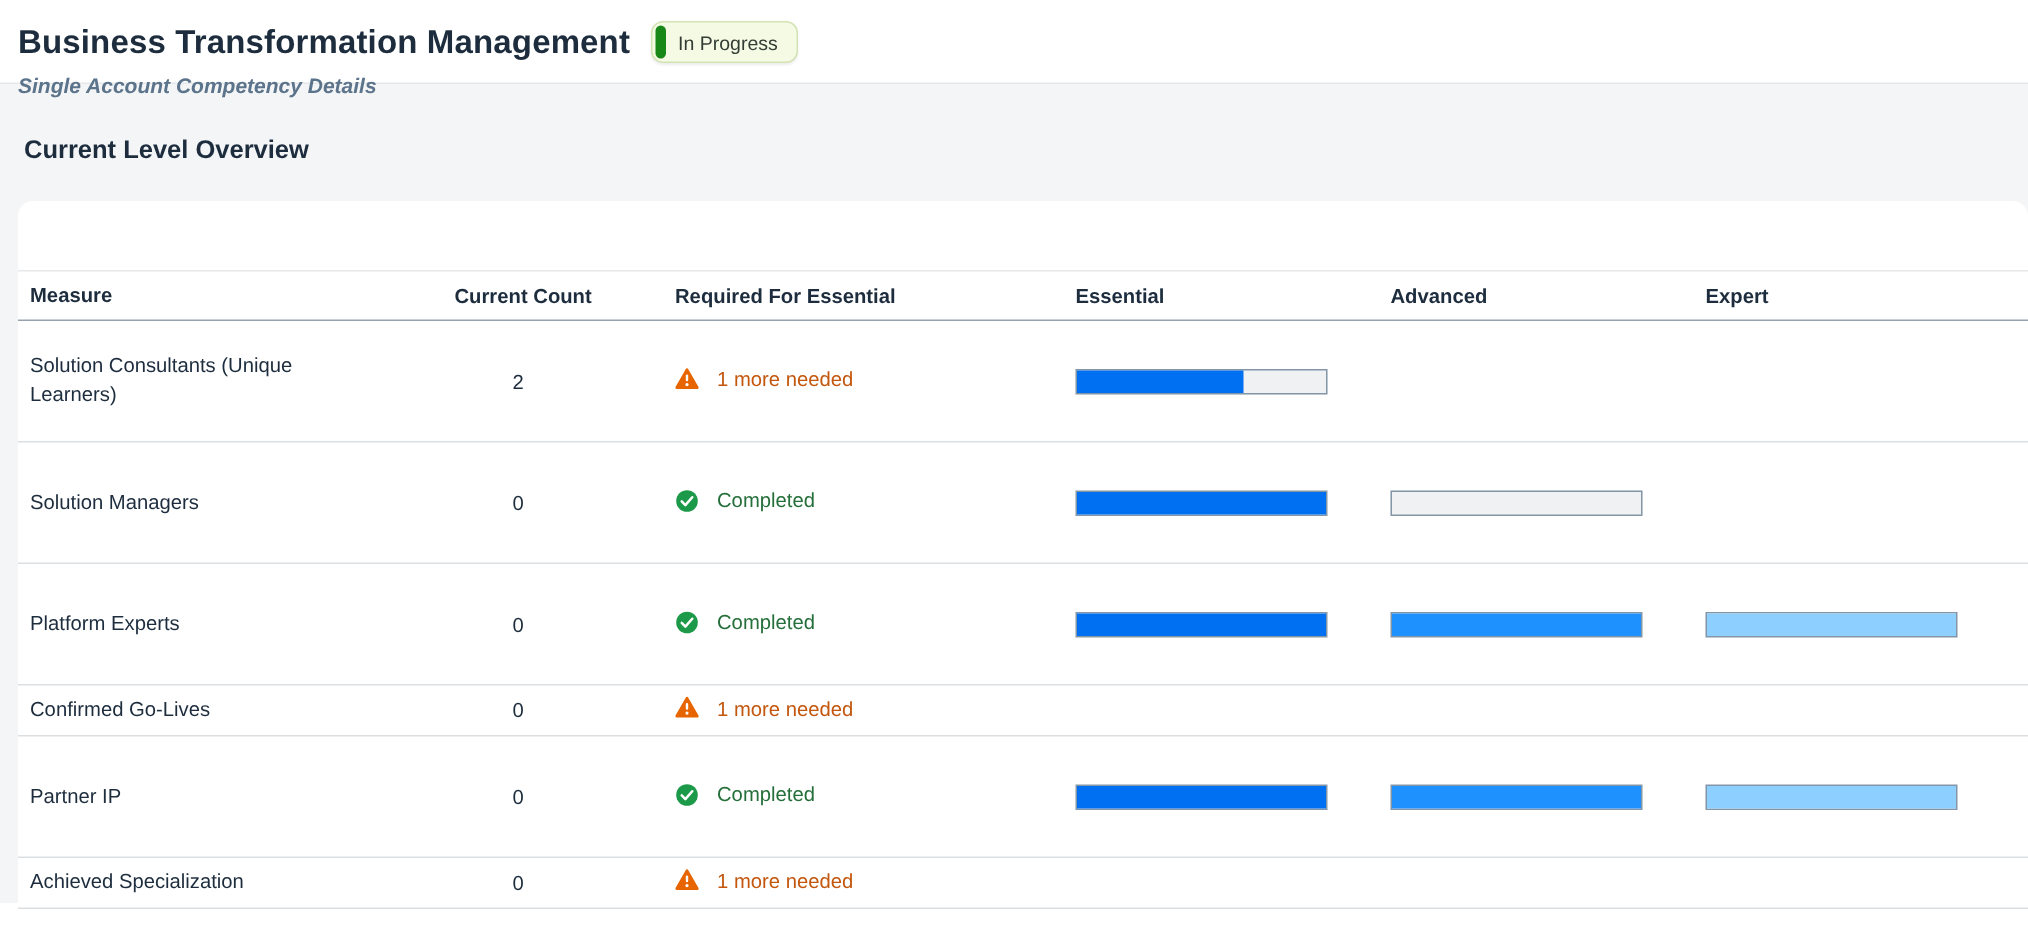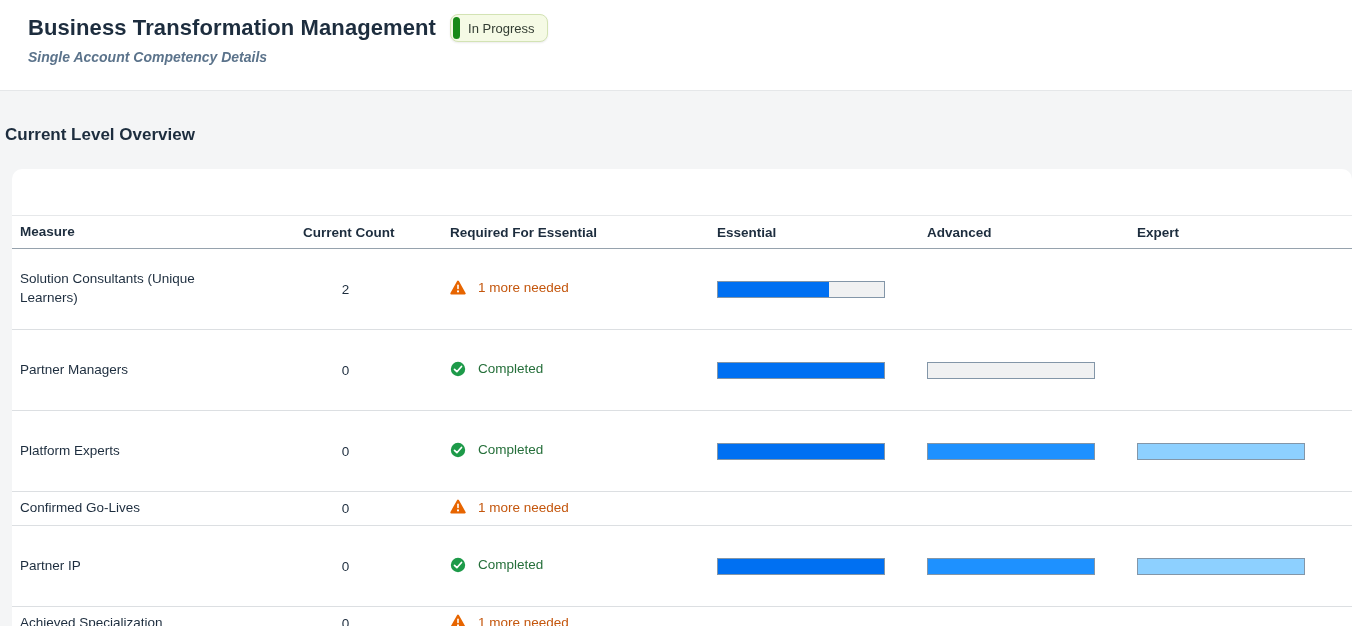--- a/index.html
+++ b/index.html
@@ -12,22 +12,22 @@
     width: 1352px;
     height: 626px;
     overflow: hidden;
     position: relative;
     background: #ffffff;
   }
 
   
   .top-band {
     box-sizing: border-box;
-    height: 91px;
-    padding: 14px 0 0 28px;
+    height: 56px;
+    padding: 14px 0 0 12px;
     background: #ffffff;
     border-bottom: 1px solid #e5e7e9;
   }
   .title-row { display: flex; align-items: center; gap: 14px; }
   .page-title {
     margin: 0;
     font-size: 22px;
     font-weight: bold;
     color: #1d2d3e;
     letter-spacing: 0.1px;
@@ -62,21 +62,21 @@
   }
 
   
   .content {
     box-sizing: border-box;
     height: 546px;
     background: #f4f5f6;
   }
   .section-title {
     margin: 0;
-    padding: 34px 0 0 5px;
+    padding: 34px 0 0 16px;
     font-size: 17px;
     font-weight: bold;
     color: #1d2d3e;
   }
 
   
   .card {
     margin: 24px 0 0 12px;
     background: #ffffff;
     border-radius: 10px 10px 0 0;
@@ -179,21 +179,21 @@
     <div class="cell-essential">
               <div class="bar">
                 <div class="bar-fill fill-essential" style="width: 67%;"></div>
               </div>
             </div>
     <div class="cell-advanced"></div>
     <div class="cell-expert"></div>
   </div>
 
   <div class="grid-row trow">
-    <div class="cell-measure measure-text">Partner Managers</div>
+    <div class="cell-measure measure-text">Solution Managers</div>
     <div class="cell-count count-text">0</div>
     <div>
       <span class="status success">
 
         <svg class="icon-success" width="16" height="16" viewBox="0 0 16 16">
           <circle cx="8" cy="8" r="7.2" fill="#1d9a49"></circle>
           <path d="M4.5 8.3 L6.9 10.7 L11.5 5.5" fill="none" stroke="#ffffff" stroke-width="1.7" stroke-linecap="round" stroke-linejoin="round"></path>
         </svg>
         <span class="status-label">Completed</span>
       </span>

